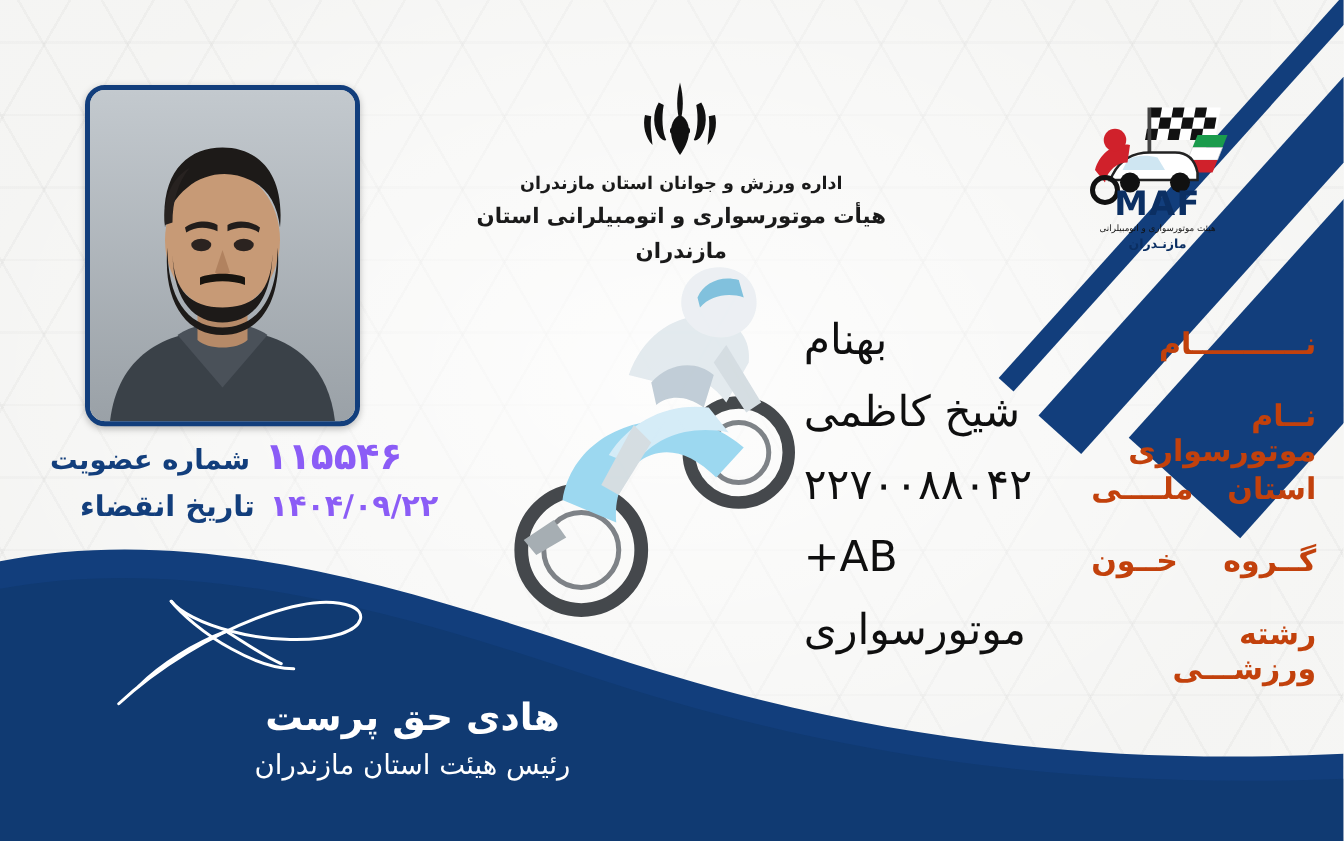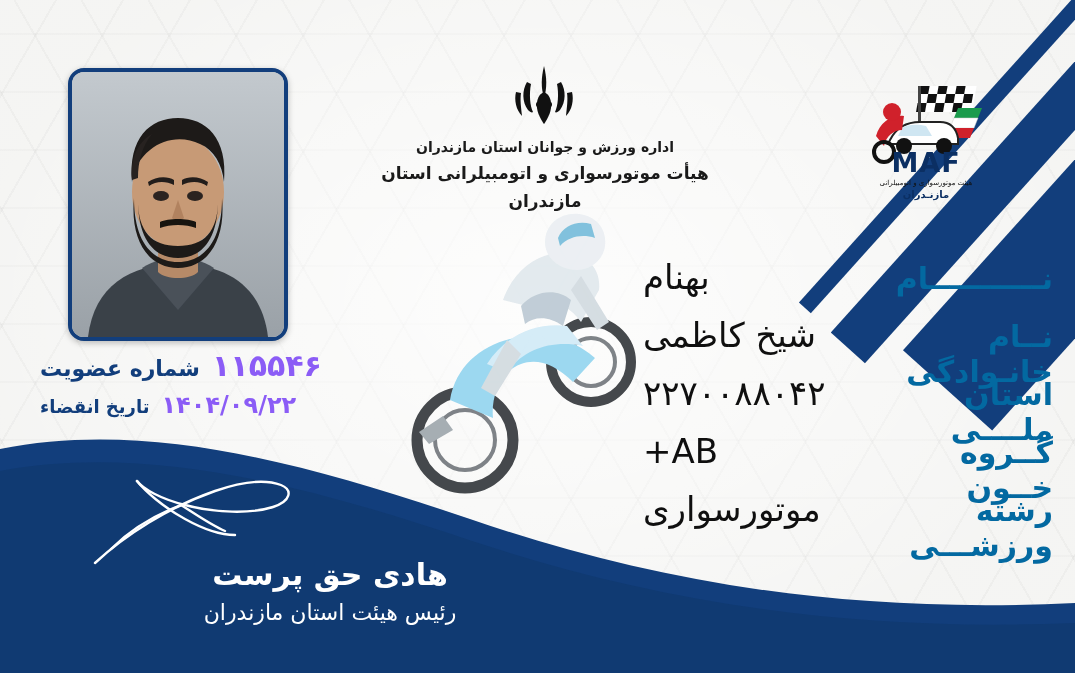--- a/index.html
+++ b/index.html
@@ -139,23 +139,23 @@
     display: flex;
     flex-direction: row;
     align-items: baseline;
     justify-content: flex-start;
     height: 58px;
   }
   .field-label {
     width: 180px;
     text-align: justify;
     text-align-last: justify;
-    font-size: 30px;
+    font-size: 24px;
     font-weight: 700;
-    color: #0369a1;
+    color: #c2410c;
     direction: rtl;
     padding-left: 6px;
     margin-top: 43px;
   }
   .field-value {
     flex: 1;
     text-align: left;
     font-size: 34px;
     font-weight: 400;
     color: #0f0f0f;
@@ -185,21 +185,21 @@
     font-weight: 700;
     color: #123e7c;
   }
   .meta-value {
     font-size: 30px;
     font-weight: 700;
     color: #8b5cf6;
     letter-spacing: 1px;
   }
   .meta-row.expiry .meta-value { font-size: 24px; }
-  .meta-row.expiry .meta-label { font-size: 18px; }
+  .meta-row.expiry .meta-label { font-size: 23px; margin-left: 24px; }
 
   
   .sign-block {
     position: absolute;
     left: 120px;
     bottom: 48px;
     width: 420px;
     text-align: center;
     color: #ffffff;
     direction: rtl;
@@ -352,21 +352,21 @@
     <text x="64" y="107" text-anchor="middle" font-family="DejaVu Sans, sans-serif" font-size="7" fill="#111">هیئت موتورسواری و اتومبیلرانی</text>
     <text x="64" y="120" text-anchor="middle" font-family="DejaVu Sans, sans-serif" font-size="10" font-weight="bold" fill="#0b2f63">مازنـدران</text>
   </svg>
 
   <div class="fields">
     <div class="field-row">
       <div class="field-label">نـــــــــــام</div>
       <div class="field-value">بهنام</div>
     </div>
     <div class="field-row">
-      <div class="field-label">نــام خانـوادگی</div>
+      <div class="field-label">نــام موتورسواری</div>
       <div class="field-value">شیخ کاظمی</div>
     </div>
     <div class="field-row">
       <div class="field-label">استان ملــــی</div>
       <div class="field-value">۲۲۷۰۰۸۸۰۴۲</div>
     </div>
     <div class="field-row">
       <div class="field-label">گــروه خــون</div>
       <div class="field-value">AB+</div>
     </div>

